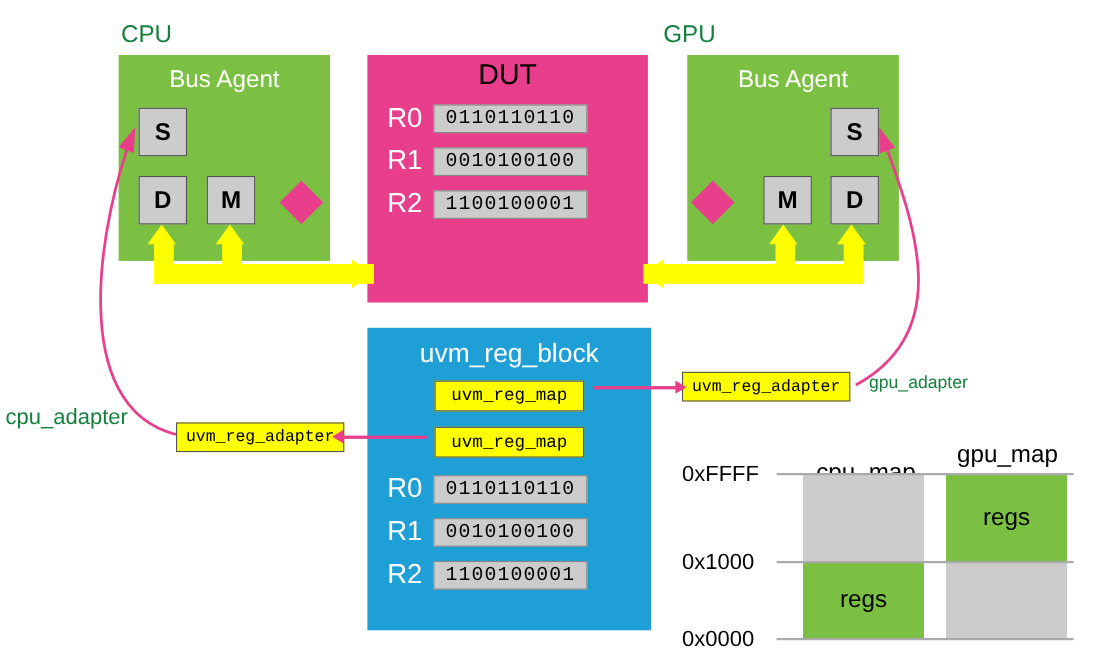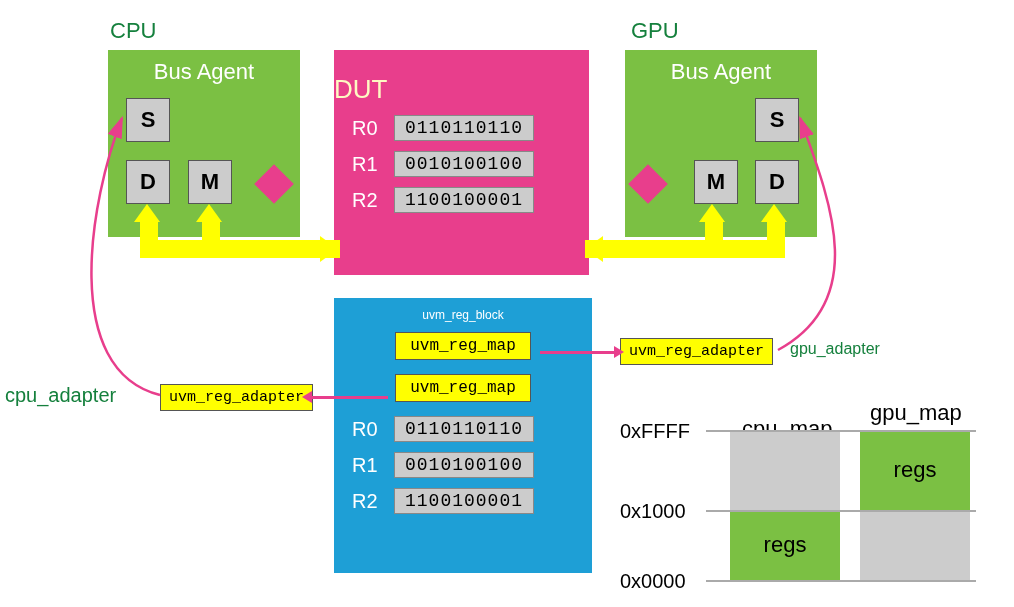--- a/index.html
+++ b/index.html
@@ -2,26 +2,26 @@
 <html><head>
 <meta charset="utf-8">
 <style>
   html,body{margin:0;padding:0;width:1014px;height:607px;font-family:Arial,Helvetica,sans-serif;background:#fff;overflow:hidden}
   .abs{position:absolute}
   .agent{background:#7BC043;border:1px solid #7BC043;width:190px;height:185px}
   .agent .title{color:#fff;font-size:22px;text-align:center;padding-top:8px}
   .sbox,.mbox,.dbox{background:#ccc;border:1px solid #555;width:42px;height:42px;font-weight:bold;font-size:22px;display:flex;align-items:center;justify-content:center}
   .diamond{width:28px;height:28px;background:#E83E8C;transform:rotate(45deg)}
   .dut{background:#E83E8C;width:255px;height:225px}
-  .dut .title{color:#fef9c3;font-size:26px;text-align:left;padding-top:24px}
+  .dut .title{color:#000000;font-size:26px;text-align:center;padding-top:2px}
   .regrow{display:flex;align-items:center;margin-left:18px;margin-top:10px}
-  .regrow .rl{color:#fff;font-size:20px;margin-right:6px;width:36px}
+  .regrow .rl{color:#fff;font-size:25px;margin-right:6px;width:36px}
   .regval{background:#ccc;border:1px solid #888;font-family:"Courier New",monospace;font-size:18px;padding:2px 10px;letter-spacing:1px}
   .regblock{background:#1E9FD6;width:258px;height:275px}
-  .regblock .title{color:#fff;font-size:12px;text-align:center;padding-top:10px}
+  .regblock .title{color:#fff;font-size:24px;text-align:center;padding-top:10px}
   .mapbox{background:#FFFF00;border:1px solid #555;font-family:"Courier New",monospace;font-size:16px;padding:4px 14px;text-align:center}
   .adapter{background:#FFFF00;border:1px solid #555;font-family:"Courier New",monospace;font-size:15px;padding:4px 8px;text-align:center}
   .lbl{font-size:22px;color:#15803d}
   
   .mm{font-size:20px}
   .mm .hdr{font-size:22px}
   .mm .col{width:110px;height:150px;background:#ccc;position:absolute}
   .mm .regs{background:#7BC043;display:flex;align-items:center;justify-content:center;font-size:22px;position:absolute}
   .mm .line{position:absolute;border-top:2px solid #aaa}
   
@@ -31,21 +31,21 @@
   .busarrowR{width:0;height:0;border-top:13px solid transparent;border-bottom:13px solid transparent;border-left:18px solid #FFFF00;position:absolute}
   
   .pline{position:absolute;background:#E83E8C}
   .phead{position:absolute;width:0;height:0}
   svg.curve{position:absolute;overflow:visible}
 </style>
 </head>
 <body>
 
 <div class="abs lbl" style="left:110px;top:18px">CPU</div>
-<div class="abs lbl" style="left:631px;top:18px">GPU</div>
+<div class="abs lbl" style="left:603px;top:18px">GPU</div>
 
 <div class="abs agent" style="left:108px;top:50px">
   <div class="title">Bus Agent</div>
 </div>
 <div class="abs sbox" style="left:126px;top:98px">S</div>
 <div class="abs dbox" style="left:126px;top:160px">D</div>
 <div class="abs mbox" style="left:188px;top:160px">M</div>
 <div class="abs diamond" style="left:260px;top:170px"></div>
 
 <div class="abs agent" style="left:625px;top:50px">
@@ -108,21 +108,21 @@
     <div class="rl" style="color:#fff">R1</div>
     <div class="regval">0010100100</div>
   </div>
   <div class="regrow">
     <div class="rl" style="color:#fff">R2</div>
     <div class="regval">1100100001</div>
   </div>
 </div>
 
 <div class="abs adapter" style="left:160px;top:384px">uvm_reg_adapter</div>
-<div class="abs lbl" style="left:5px;top:384px;font-size:20px">cpu_adapter</div>
+<div class="abs lbl" style="left:5px;top:368px;font-size:20px">cpu_adapter</div>
 
 <div class="abs adapter" style="left:620px;top:338px">uvm_reg_adapter</div>
 <div class="abs lbl" style="left:790px;top:340px;font-size:16px">gpu_adapter</div>
 
 <div class="pline" style="left:540px;top:351px;width:78px;height:3px"></div>
 <div class="phead" style="left:614px;top:346px;border-top:6px solid transparent;border-bottom:6px solid transparent;border-left:10px solid #E83E8C"></div>
 
 <div class="pline" style="left:310px;top:396px;width:78px;height:3px"></div>
 <div class="phead" style="left:302px;top:391px;border-top:6px solid transparent;border-bottom:6px solid transparent;border-right:10px solid #E83E8C"></div>
 

